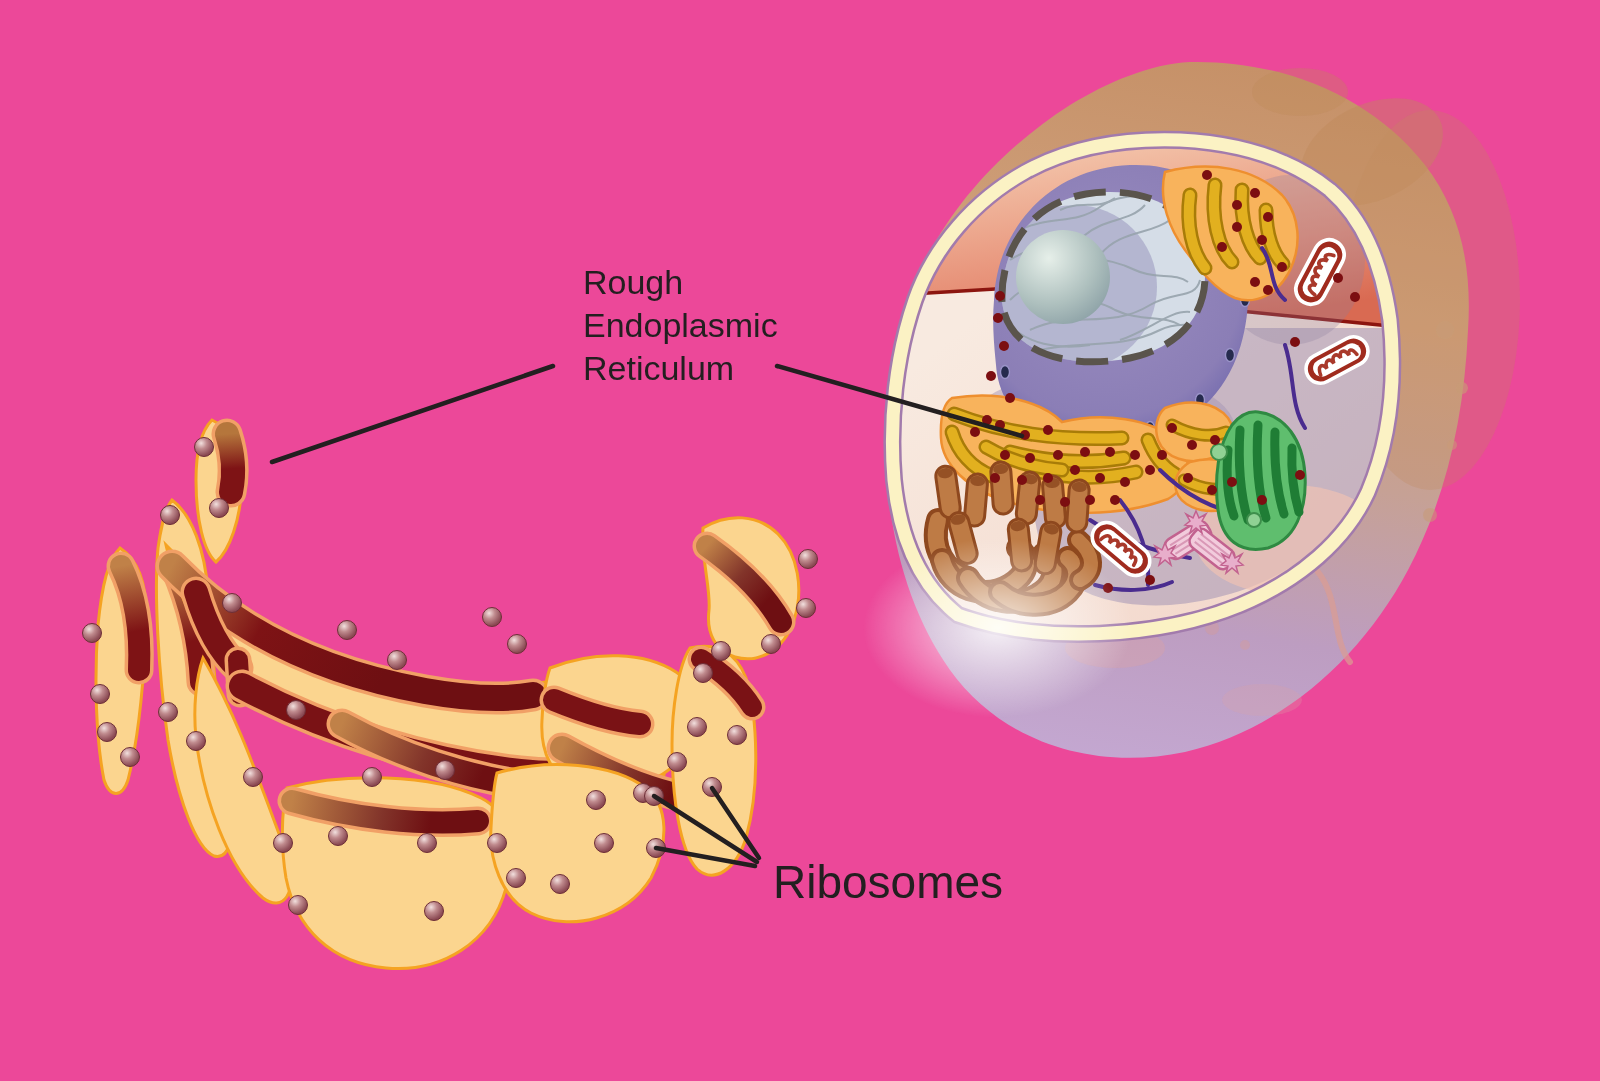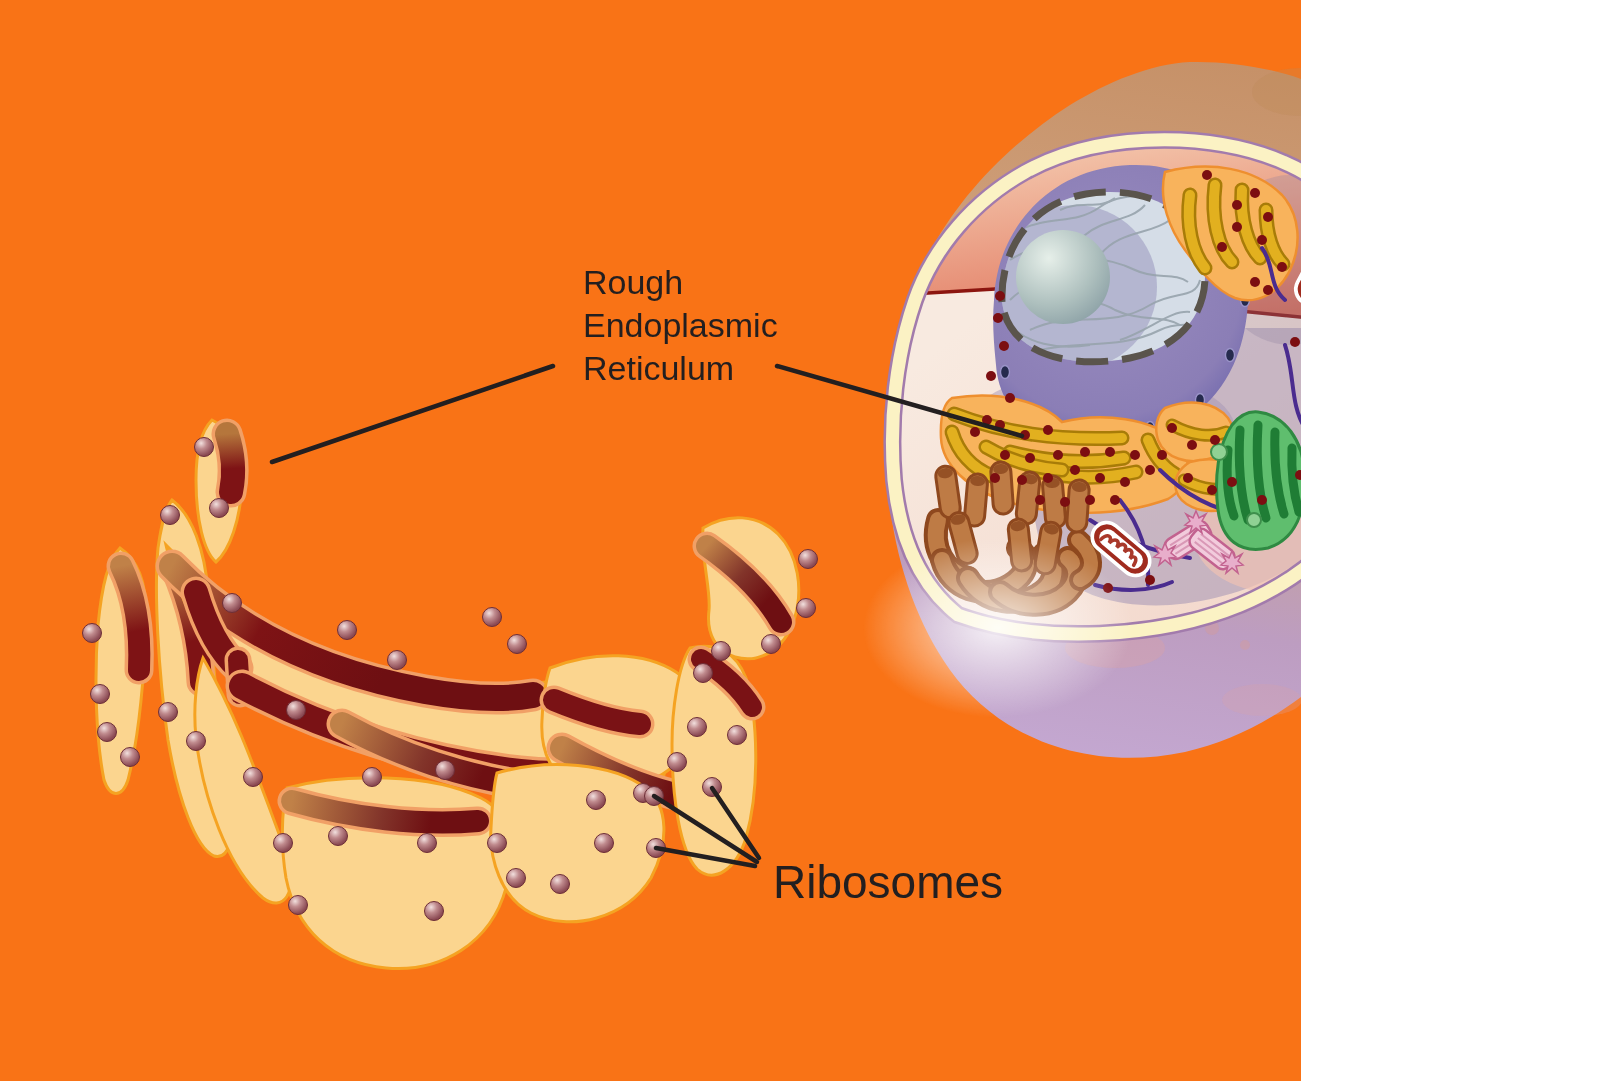--- a/index.html
+++ b/index.html
@@ -1,16 +1,16 @@
 <!DOCTYPE html>
 <html><head>
 <meta charset="utf-8">
 <style>
   html,body{margin:0;padding:0;background:#ffffff;}
-  .stage{width:1301px;height:1081px;position:relative;overflow:hidden;background:#f97316;
+  .stage{width:1600px;height:1081px;position:relative;overflow:hidden;background:#ec4899;
          font-family:"Liberation Sans", sans-serif;}
   svg{display:block}
   text{font-family:"Liberation Sans", sans-serif;fill:#231F20;}
   .lbl-small{font-size:34px;}
   .lbl-big{font-size:46px;}
 </style>
 </head>
 <body>
 
 <div class="stage">

